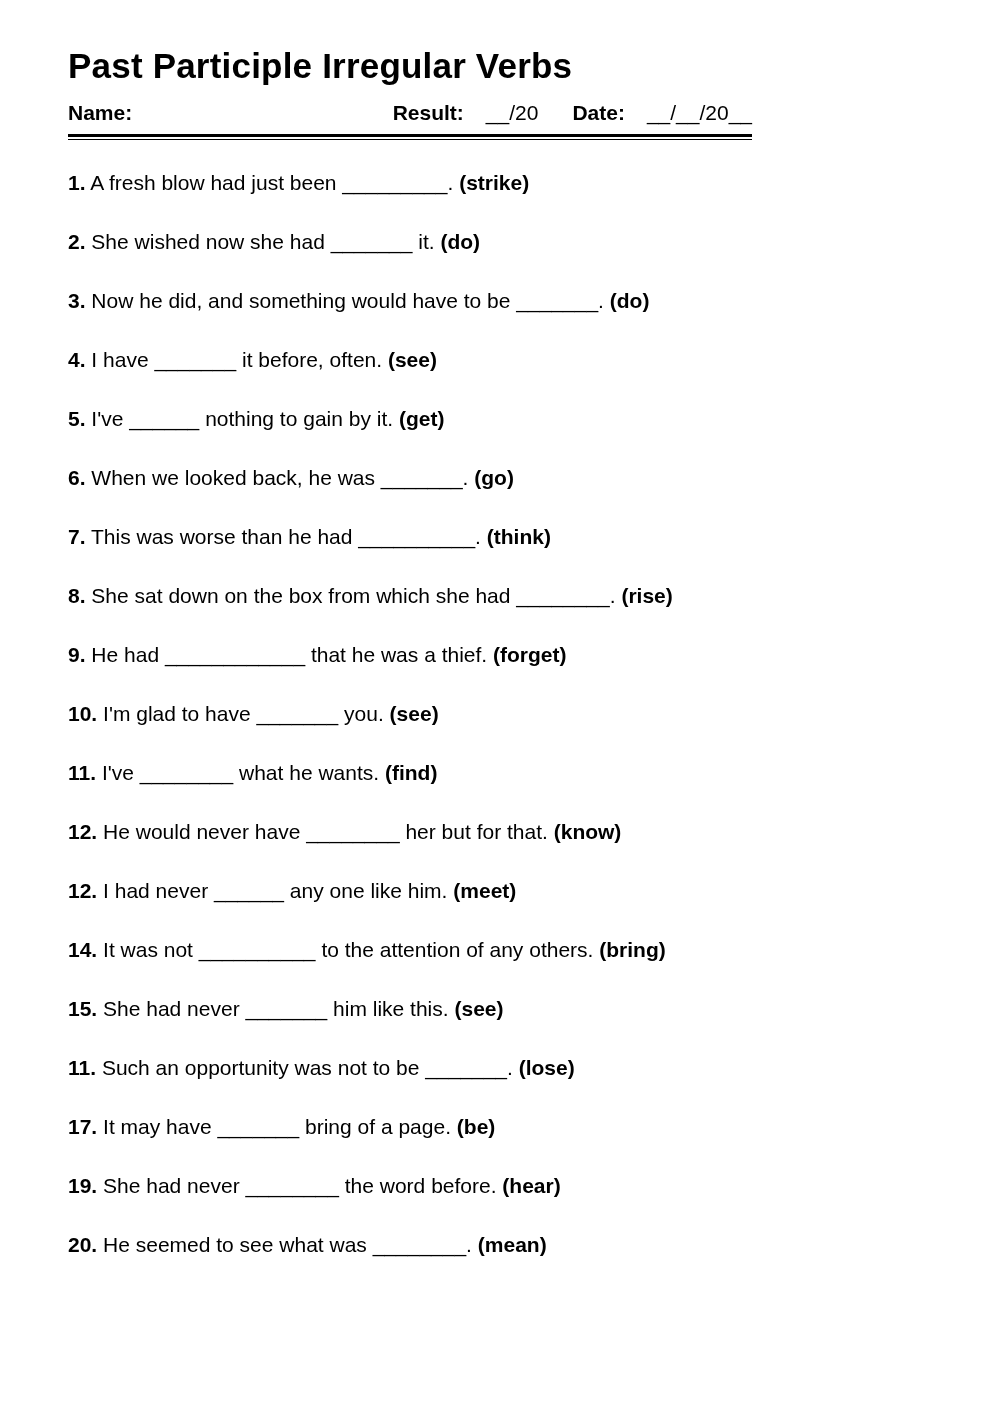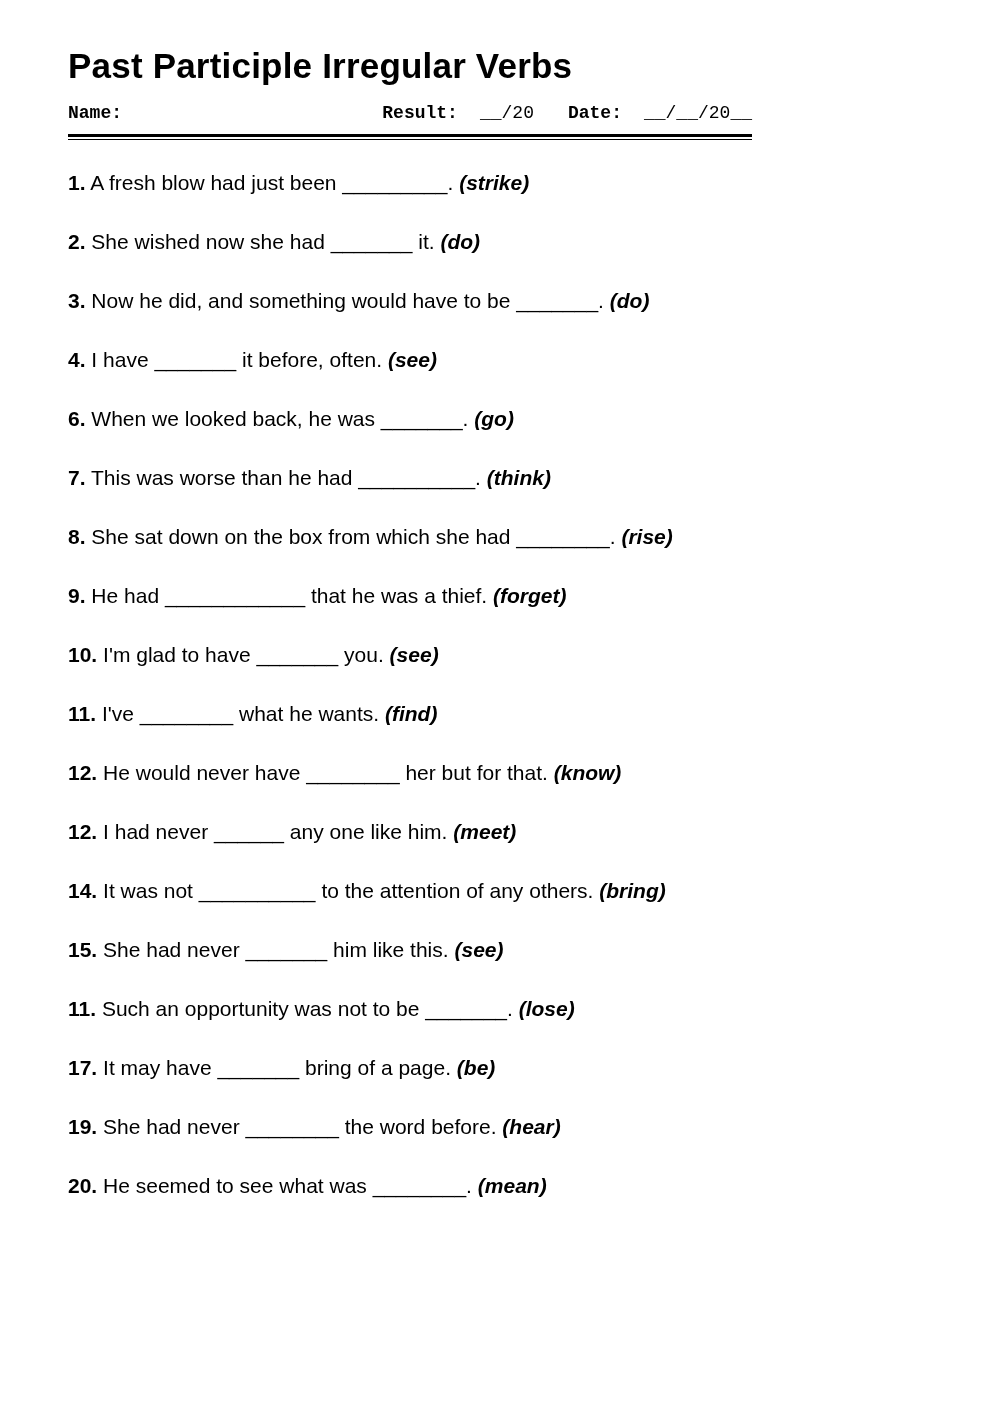--- a/index.html
+++ b/index.html
@@ -25,23 +25,22 @@
     font-size: 35px;
     line-height: 40px;
     font-weight: 700;
     letter-spacing: 0.2px;
   }
   .meta-row {
     margin-top: 15px;
     display: flex;
     justify-content: space-between;
     align-items: center;
-    font-size: 18px;
+    font-size: 21px;
     line-height: 24px;
-    font-family: Liberation Mono, monospace;
   }
   .meta-label {
     font-weight: 700;
   }
   .meta-value {
     font-weight: 400;
   }
   .meta-right {
     display: flex;
     gap: 34px;
@@ -60,21 +59,20 @@
     font-size: 21px;
     line-height: 23px;
     margin-bottom: 36px;
     white-space: nowrap;
   }
   .q .num {
     font-weight: 700;
   }
   .q .verb {
     font-weight: 700;
-    font-style: italic;
   }
 </style>
 </head>
 <body>
 
 <div class="page">
 
   <h1 class="title">Past Participle Irregular Verbs</h1>
 
   <div class="meta-row">
@@ -100,20 +98,25 @@
     </div>
     <div class="q">
       <span class="num">3.</span>
       <span class="body">Now he did, and something would have to be _______.</span>
       <span class="verb">(do)</span>
     </div>
     <div class="q">
       <span class="num">4.</span>
       <span class="body">I have _______ it before, often.</span>
       <span class="verb">(see)</span>
+    </div>
+    <div class="q">
+      <span class="num">5.</span>
+      <span class="body">I've ______ nothing to gain by it.</span>
+      <span class="verb">(get)</span>
     </div>
     <div class="q">
       <span class="num">6.</span>
       <span class="body">When we looked back, he was _______.</span>
       <span class="verb">(go)</span>
     </div>
     <div class="q">
       <span class="num">7.</span>
       <span class="body">This was worse than he had __________.</span>
       <span class="verb">(think)</span>

